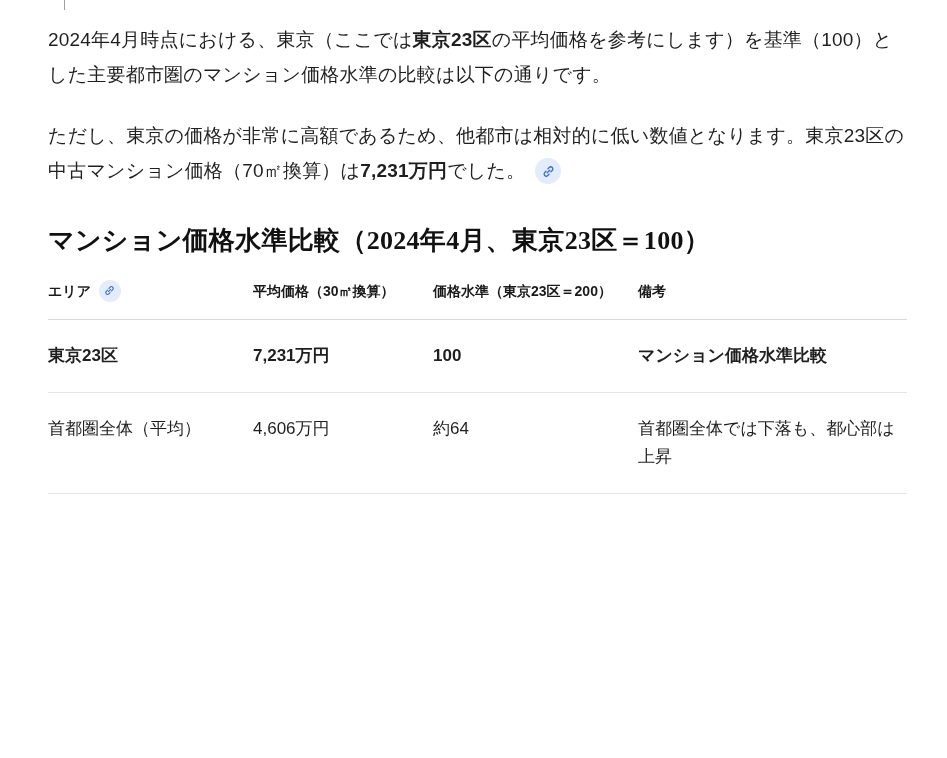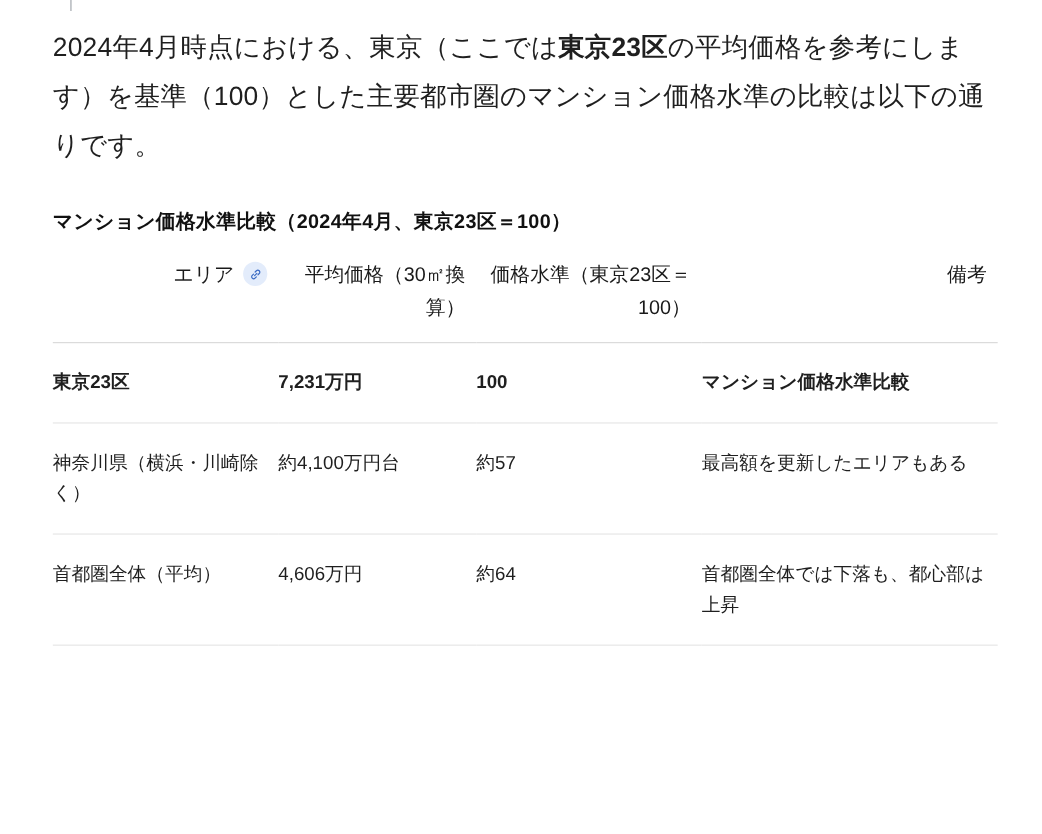--- a/index.html
+++ b/index.html
@@ -23,21 +23,21 @@
   }
   .top-caret {
     position: absolute;
     left: 64px;
     top: 0;
     width: 1px;
     height: 10px;
     background: #9aa0a6;
   }
   p.para {
-    font-size: 24px;
+    font-size: 19px;
     line-height: 1.85;
     margin: 0;
     color: #1f1f1f;
     letter-spacing: 0.2px;
   }
   p.para.first {
     padding-top: 22px;
   }
   p.para.second {
     padding-top: 26px;
@@ -66,36 +66,37 @@
   .link-chip.small {
     width: 22px;
     height: 22px;
     margin-left: 8px;
   }
   .link-chip.small svg {
     width: 11px;
     height: 11px;
   }
   h2.heading {
-    font-size: 18px;
+    font-size: 26px;
     font-weight: bold;
     margin: 34px 0 0 0;
     letter-spacing: 0.3px;
     color: #111111;
+    font-family: Liberation Serif, serif;
   }
   table.compare {
     width: 100%;
     border-collapse: collapse;
     margin-top: 22px;
     table-layout: fixed;
   }
   table.compare th {
-    text-align: right;
-    font-size: 18px;
-    font-weight: normal;
+    text-align: left;
+    font-size: 14px;
+    font-weight: bold;
     color: #1a1a1a;
     padding: 0 10px 16px 0;
     vertical-align: top;
     line-height: 1.65;
   }
   table.compare thead tr {
     border-bottom: 1px solid #d8d8d8;
   }
   table.compare td {
     font-size: 17px;
@@ -117,56 +118,59 @@
 <body>
 
 <div class="page">
 
   <div class="top-caret"></div>
 
   <p class="para first">
     <span>2024年4月時点における、東京（ここでは</span><span class="bold">東京23区</span><span>の平均価格を参考にします）を基準（100）とした主要都市圏のマンション価格水準の比較は以下の通りです。</span>
   </p>
 
+  <p class="para second">
+    <span>ただし、東京の価格が非常に高額であるため、他都市は相対的に低い数値となります。東京23区の中古マンション価格（70㎡換算）は</span><span class="bold">7,231万円</span><span>でした。</span><span class="link-chip">
+        <svg viewBox="0 0 16 16" fill="none" stroke="#3b6bc4" stroke-width="1.6" stroke-linecap="round">
+          <path d="M6.5 9.5 L9.5 6.5"></path>
+          <path d="M7.2 4.8 L8.9 3.1a2.6 2.6 0 0 1 3.7 3.7l-1.7 1.7"></path>
+          <path d="M8.8 11.2 L7.1 12.9a2.6 2.6 0 0 1-3.7-3.7l1.7-1.7"></path>
+        </svg>
+      </span>
+  </p>
 
   <h2 class="heading">マンション価格水準比較（2024年4月、東京23区＝100）</h2>
 
   <table class="compare">
     <colgroup>
       <col class="col-area">
       <col class="col-price">
       <col class="col-level">
       <col class="col-note">
     </colgroup>
     <thead>
       <tr>
         <th><span>エリア</span><span class="link-chip small">
               <svg viewBox="0 0 16 16" fill="none" stroke="#3b6bc4" stroke-width="1.6" stroke-linecap="round">
                 <path d="M6.5 9.5 L9.5 6.5"></path>
                 <path d="M7.2 4.8 L8.9 3.1a2.6 2.6 0 0 1 3.7 3.7l-1.7 1.7"></path>
                 <path d="M8.8 11.2 L7.1 12.9a2.6 2.6 0 0 1-3.7-3.7l1.7-1.7"></path>
               </svg>
             </span></th>
         <th>平均価格（30㎡換算）</th>
-        <th>価格水準（東京23区＝100）</th>
+        <th>価格水準（東京23区＝200）</th>
         <th>備考</th>
       </tr>
     </thead>
     <tbody>
       <tr class="emphasis">
         <td>東京23区</td>
         <td>7,231万円</td>
         <td>100</td>
         <td>マンション価格水準比較</td>
-      </tr>
-      <tr>
-        <td>神奈川県（横浜・川崎除く）</td>
-        <td>約4,100万円台</td>
-        <td>約57</td>
-        <td>最高額を更新したエリアもある</td>
       </tr>
       <tr>
         <td>首都圏全体（平均）</td>
         <td>4,606万円</td>
         <td>約64</td>
         <td>首都圏全体では下落も、都心部は上昇</td>
       </tr>
     </tbody>
   </table>
 

